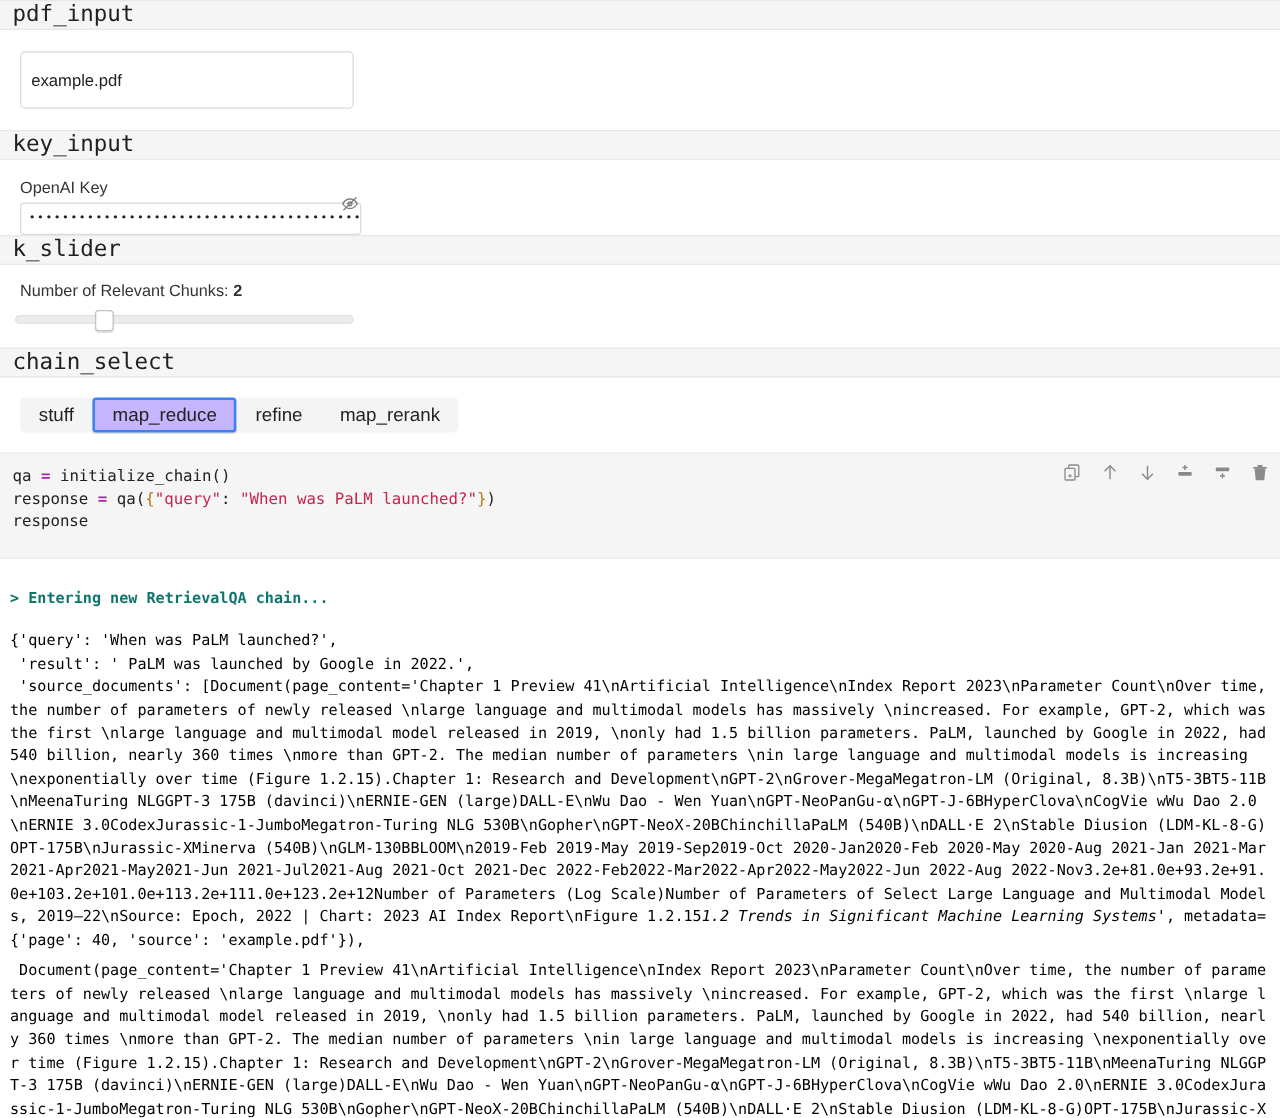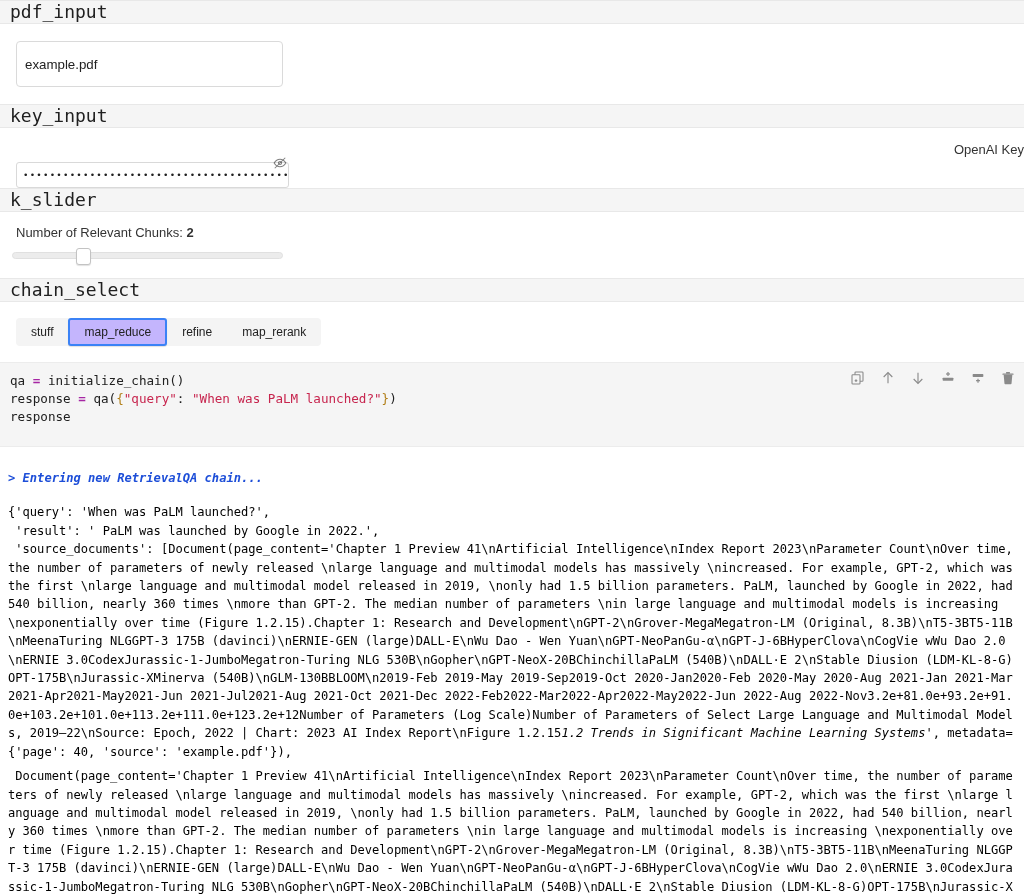--- a/index.html
+++ b/index.html
@@ -65,21 +65,20 @@
     font-size: 13.3px;
     color: #222;
   }
 
   
   .field-label {
     font-size: 13px;
     color: #333;
     margin-top: 14px;
     margin-bottom: 5px;
-    text-align: right;
   }
   .password-wrap {
     position: relative;
     width: 273px;
     height: 26px;
   }
   .password-box {
     width: 100%;
     height: 100%;
     box-sizing: border-box;
@@ -155,21 +154,21 @@
     margin-bottom: 16px;
     padding: 0;
     height: 28px;
     align-items: stretch;
   }
   .toggle-btn {
     display: flex;
     align-items: center;
     justify-content: center;
     padding: 0 14px;
-    font-size: 12px;
+    font-size: 15px;
     color: #222;
     background: transparent;
     border: 1px solid transparent;
     border-radius: 3px;
     cursor: pointer;
     white-space: nowrap;
   }
   .toggle-btn.selected {
     background: #c4b5fd;
     border: 2px solid #3b82f6;
@@ -227,23 +226,22 @@
     color: #000000;
     white-space: pre-wrap;
     word-break: break-all;
     margin: 0;
   }
   .out-chain-line {
     font-family: "DejaVu Sans Mono", "Liberation Mono", monospace;
     font-size: 12.1px;
     font-weight: 700;
     line-height: 18.4px;
-    color: #1d4ed8;
+    color: #0f766e;
     margin: 0;
-    font-style: italic;
   }
   .spacer-10 { height: 16px; }
   .spacer-6 { height: 6px; }
   .italic { font-style: italic; }
   .blockwrap { margin: 0; }
 </style>
 </head>
 <body>
 
 <div class="section-header">pdf_input</div>

